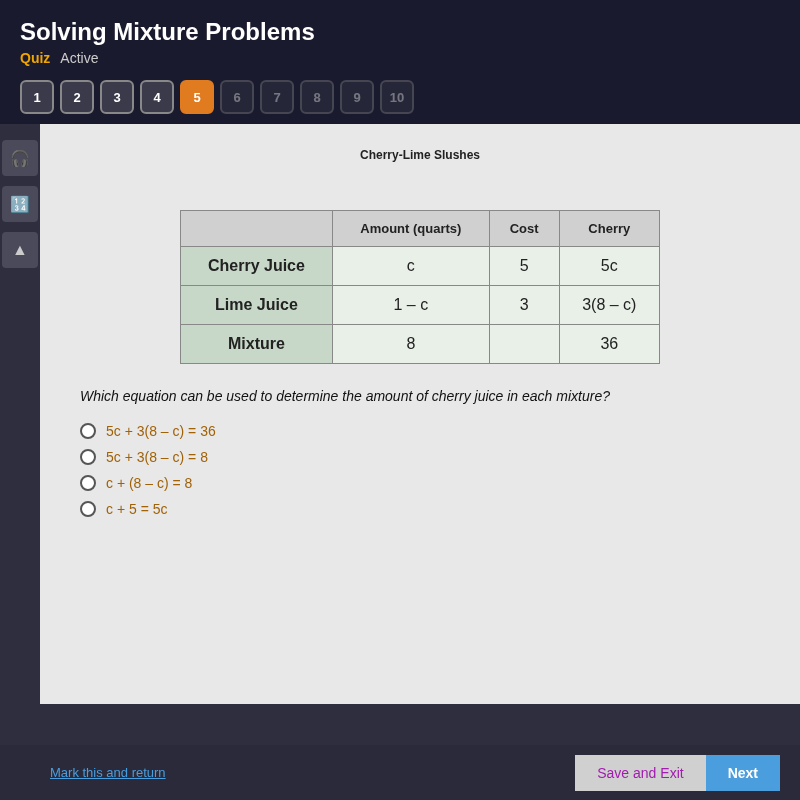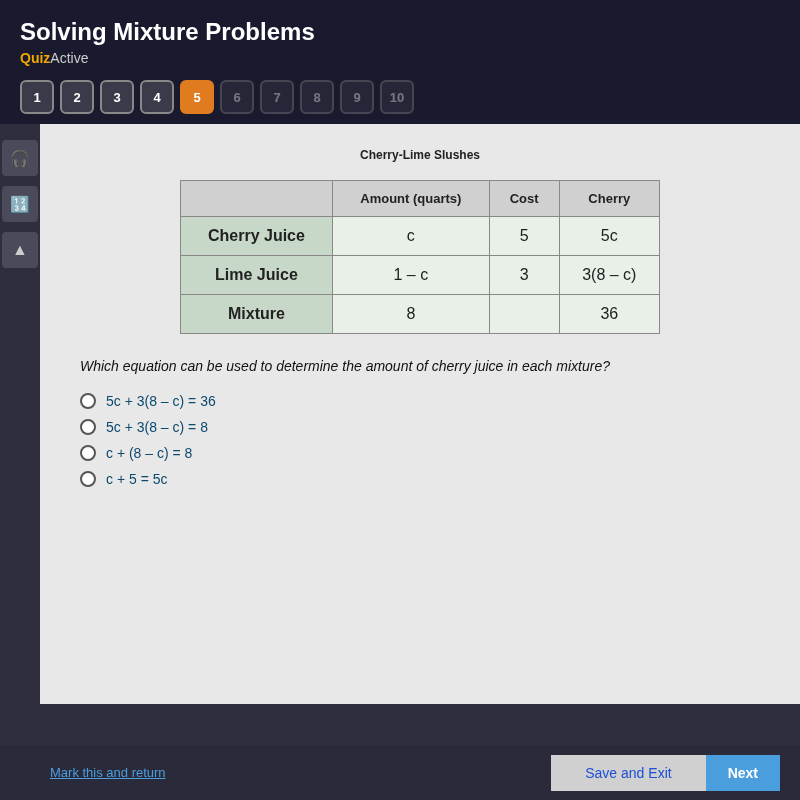--- a/index.html
+++ b/index.html
@@ -29,20 +29,21 @@
     .page-title {
       font-size: 24px;
       font-weight: bold;
       color: #ffffff;
       margin-bottom: 4px;
     }
 
     .quiz-status {
       display: flex;
       align-items: center;
+      gap: 10px;
       margin-bottom: 14px;
     }
 
     .quiz-label {
       color: #f0a500;
       font-size: 14px;
       font-weight: bold;
     }
 
     .active-label {
@@ -128,20 +129,21 @@
     
     .table-wrapper {
       display: flex;
       justify-content: center;
       margin-bottom: 22px;
     }
 
     table {
       border-collapse: collapse;
       width: 480px;
+      margin-top: 30px;
     }
 
     table th, table td {
       border: 1px solid #888;
       padding: 10px 14px;
       text-align: center;
       font-size: 16px;
       color: #222;
       background: #f5f5f5;
     }
@@ -176,21 +178,21 @@
       display: flex;
       flex-direction: column;
       gap: 10px;
     }
 
     .option {
       display: flex;
       align-items: flex-end;
       gap: 10px;
       font-size: 14px;
-      color: #0c4a6e;
+      color: #a16207;
       cursor: pointer;
     }
 
     .radio-circle {
       width: 16px;
       height: 16px;
       border-radius: 50%;
       border: 2px solid #555;
       background: #fff;
       flex-shrink: 0;
@@ -217,23 +219,23 @@
       cursor: pointer;
     }
 
     .bottom-buttons {
       display: flex;
       gap: 0;
     }
 
     .save-exit-btn {
       background: #d0d0d0;
-      color: #1d4ed8;
+      color: #a21caf;
       border: none;
-      padding: 10px 34px;
+      padding: 10px 22px;
       font-size: 14px;
       cursor: pointer;
       font-weight: normal;
     }
 
     .next-btn {
       background: #4a9edd;
       color: #fff;
       border: none;
       padding: 10px 22px;

